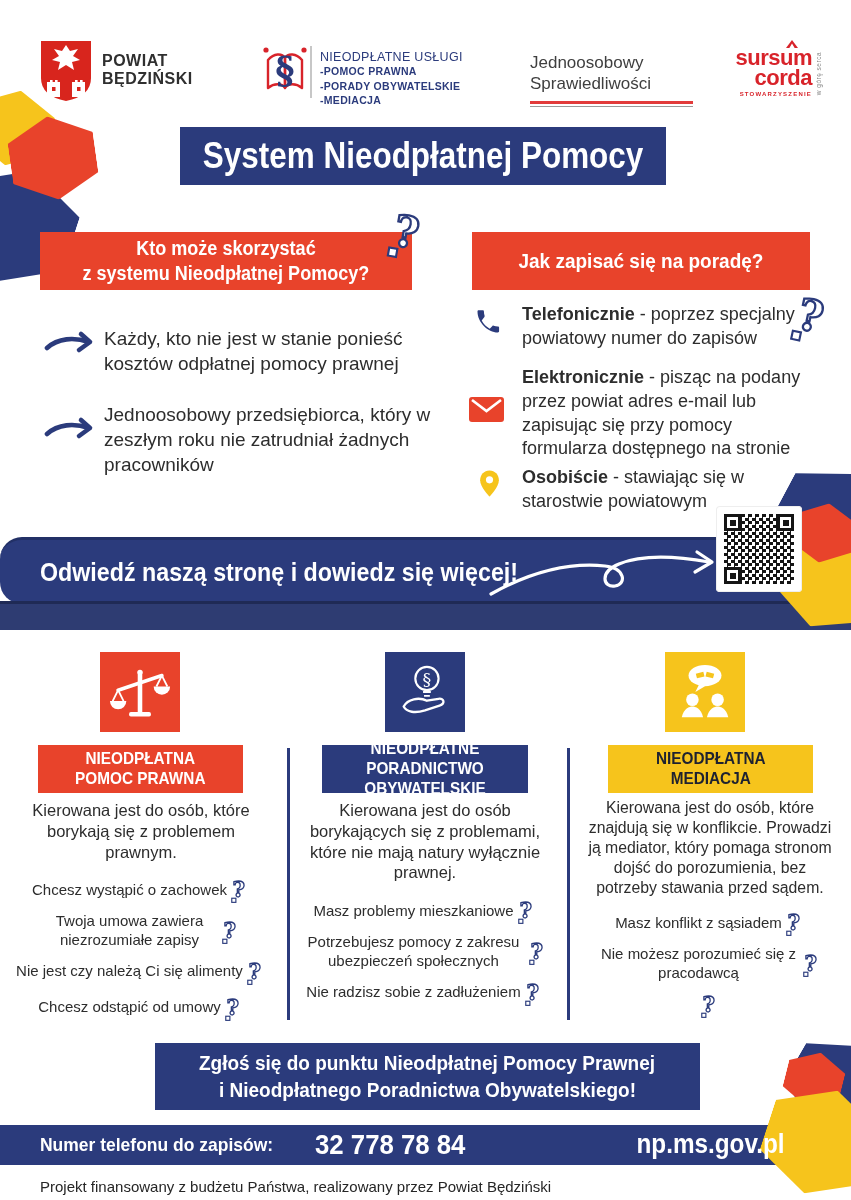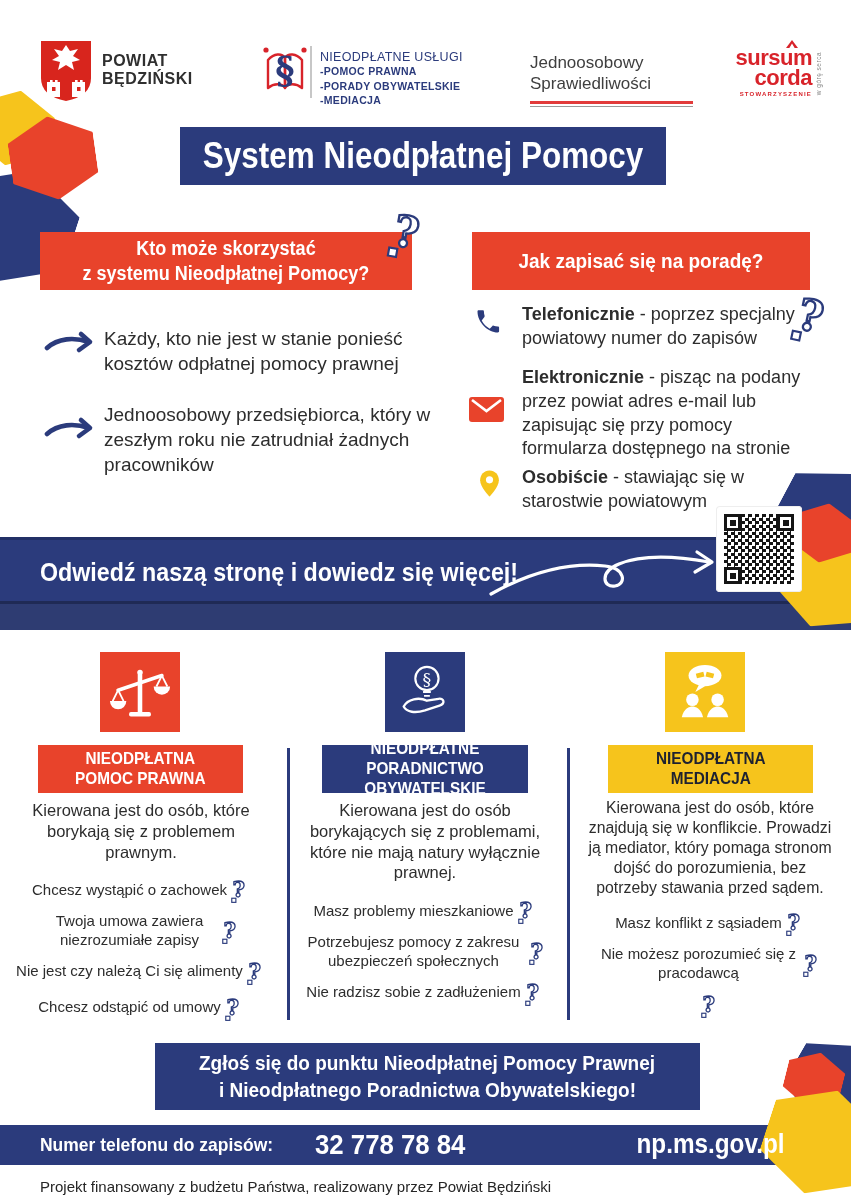--- a/index.html
+++ b/index.html
@@ -22,21 +22,21 @@
   
   .title-banner{left:180px;top:127px;width:486px;height:58px;display:flex;align-items:center;justify-content:center;}
   .title-banner span{color:#fff;font-size:37px;font-weight:bold;white-space:nowrap;
                      display:inline-block;transform:scaleX(.85);}
   .sec-banner{display:flex;align-items:center;justify-content:center;text-align:center;}
   .sec-banner span{color:#fff;font-weight:bold;font-size:20px;line-height:1.25;display:inline-block;transform:scaleX(.95);}
 
   .body-text{font-size:19px;line-height:1.32;color:#2d2d2d;}
   .lead{font-weight:bold;}
 
-  .visit-band{left:0;top:537px;width:851px;height:64px;border-top:3px solid #223066;z-index:1;}
+  .visit-band{left:0;top:537px;width:851px;height:64px;border-top:3px solid #223066;z-index:1;border-radius:22px;}
   .visit-band .vt{position:absolute;left:40px;top:0;height:100%;display:flex;align-items:center;}
   .visit-band .vt span{color:#fff;font-weight:bold;font-size:25px;white-space:nowrap;
                        display:inline-block;transform:scaleX(.93);transform-origin:left center;}
   .band-line{left:0;top:601px;width:851px;height:3px;background:#1f2a55;z-index:3;}
   .band-strip{left:0;top:604px;width:851px;height:26px;background:#2e3c72;z-index:3;}
 
   
   .qr-box{left:716px;top:506px;width:86px;height:86px;background:#fff;border-radius:4px;z-index:5;
           display:flex;align-items:center;justify-content:center;box-shadow:0 0 0 1px #eee inset;}
   .qr-inner{position:relative;width:70px;height:70px;

